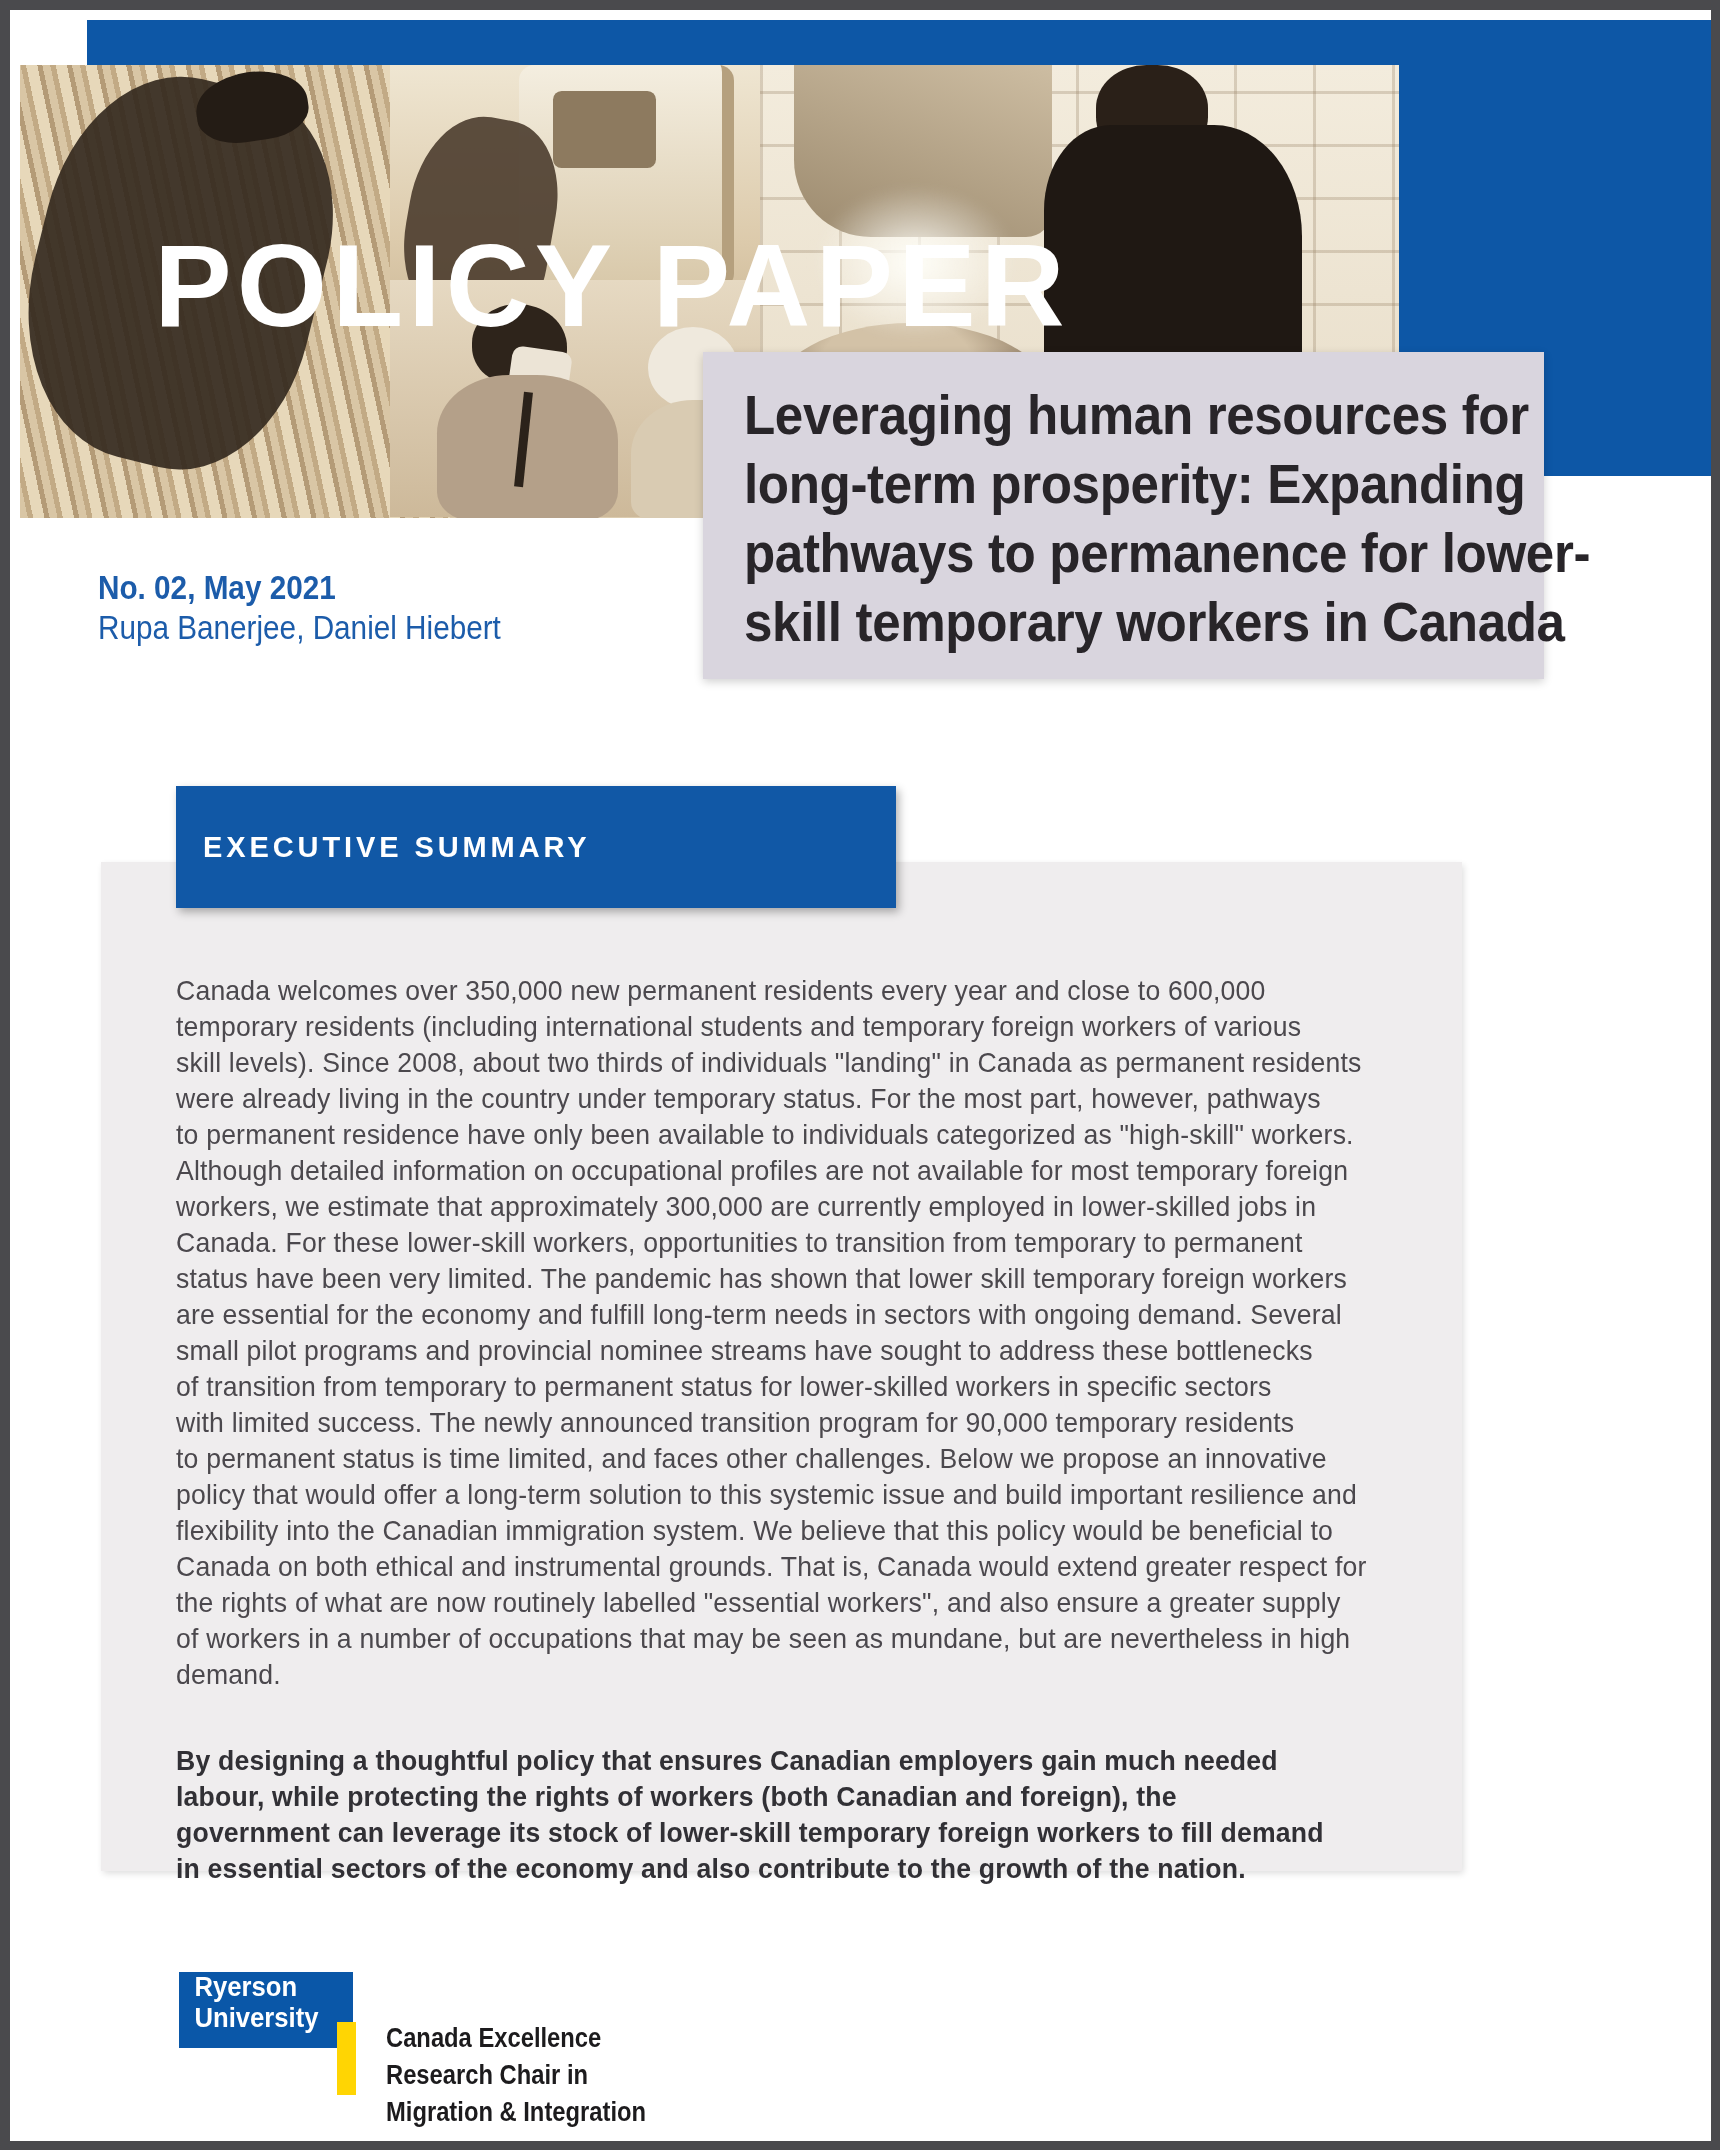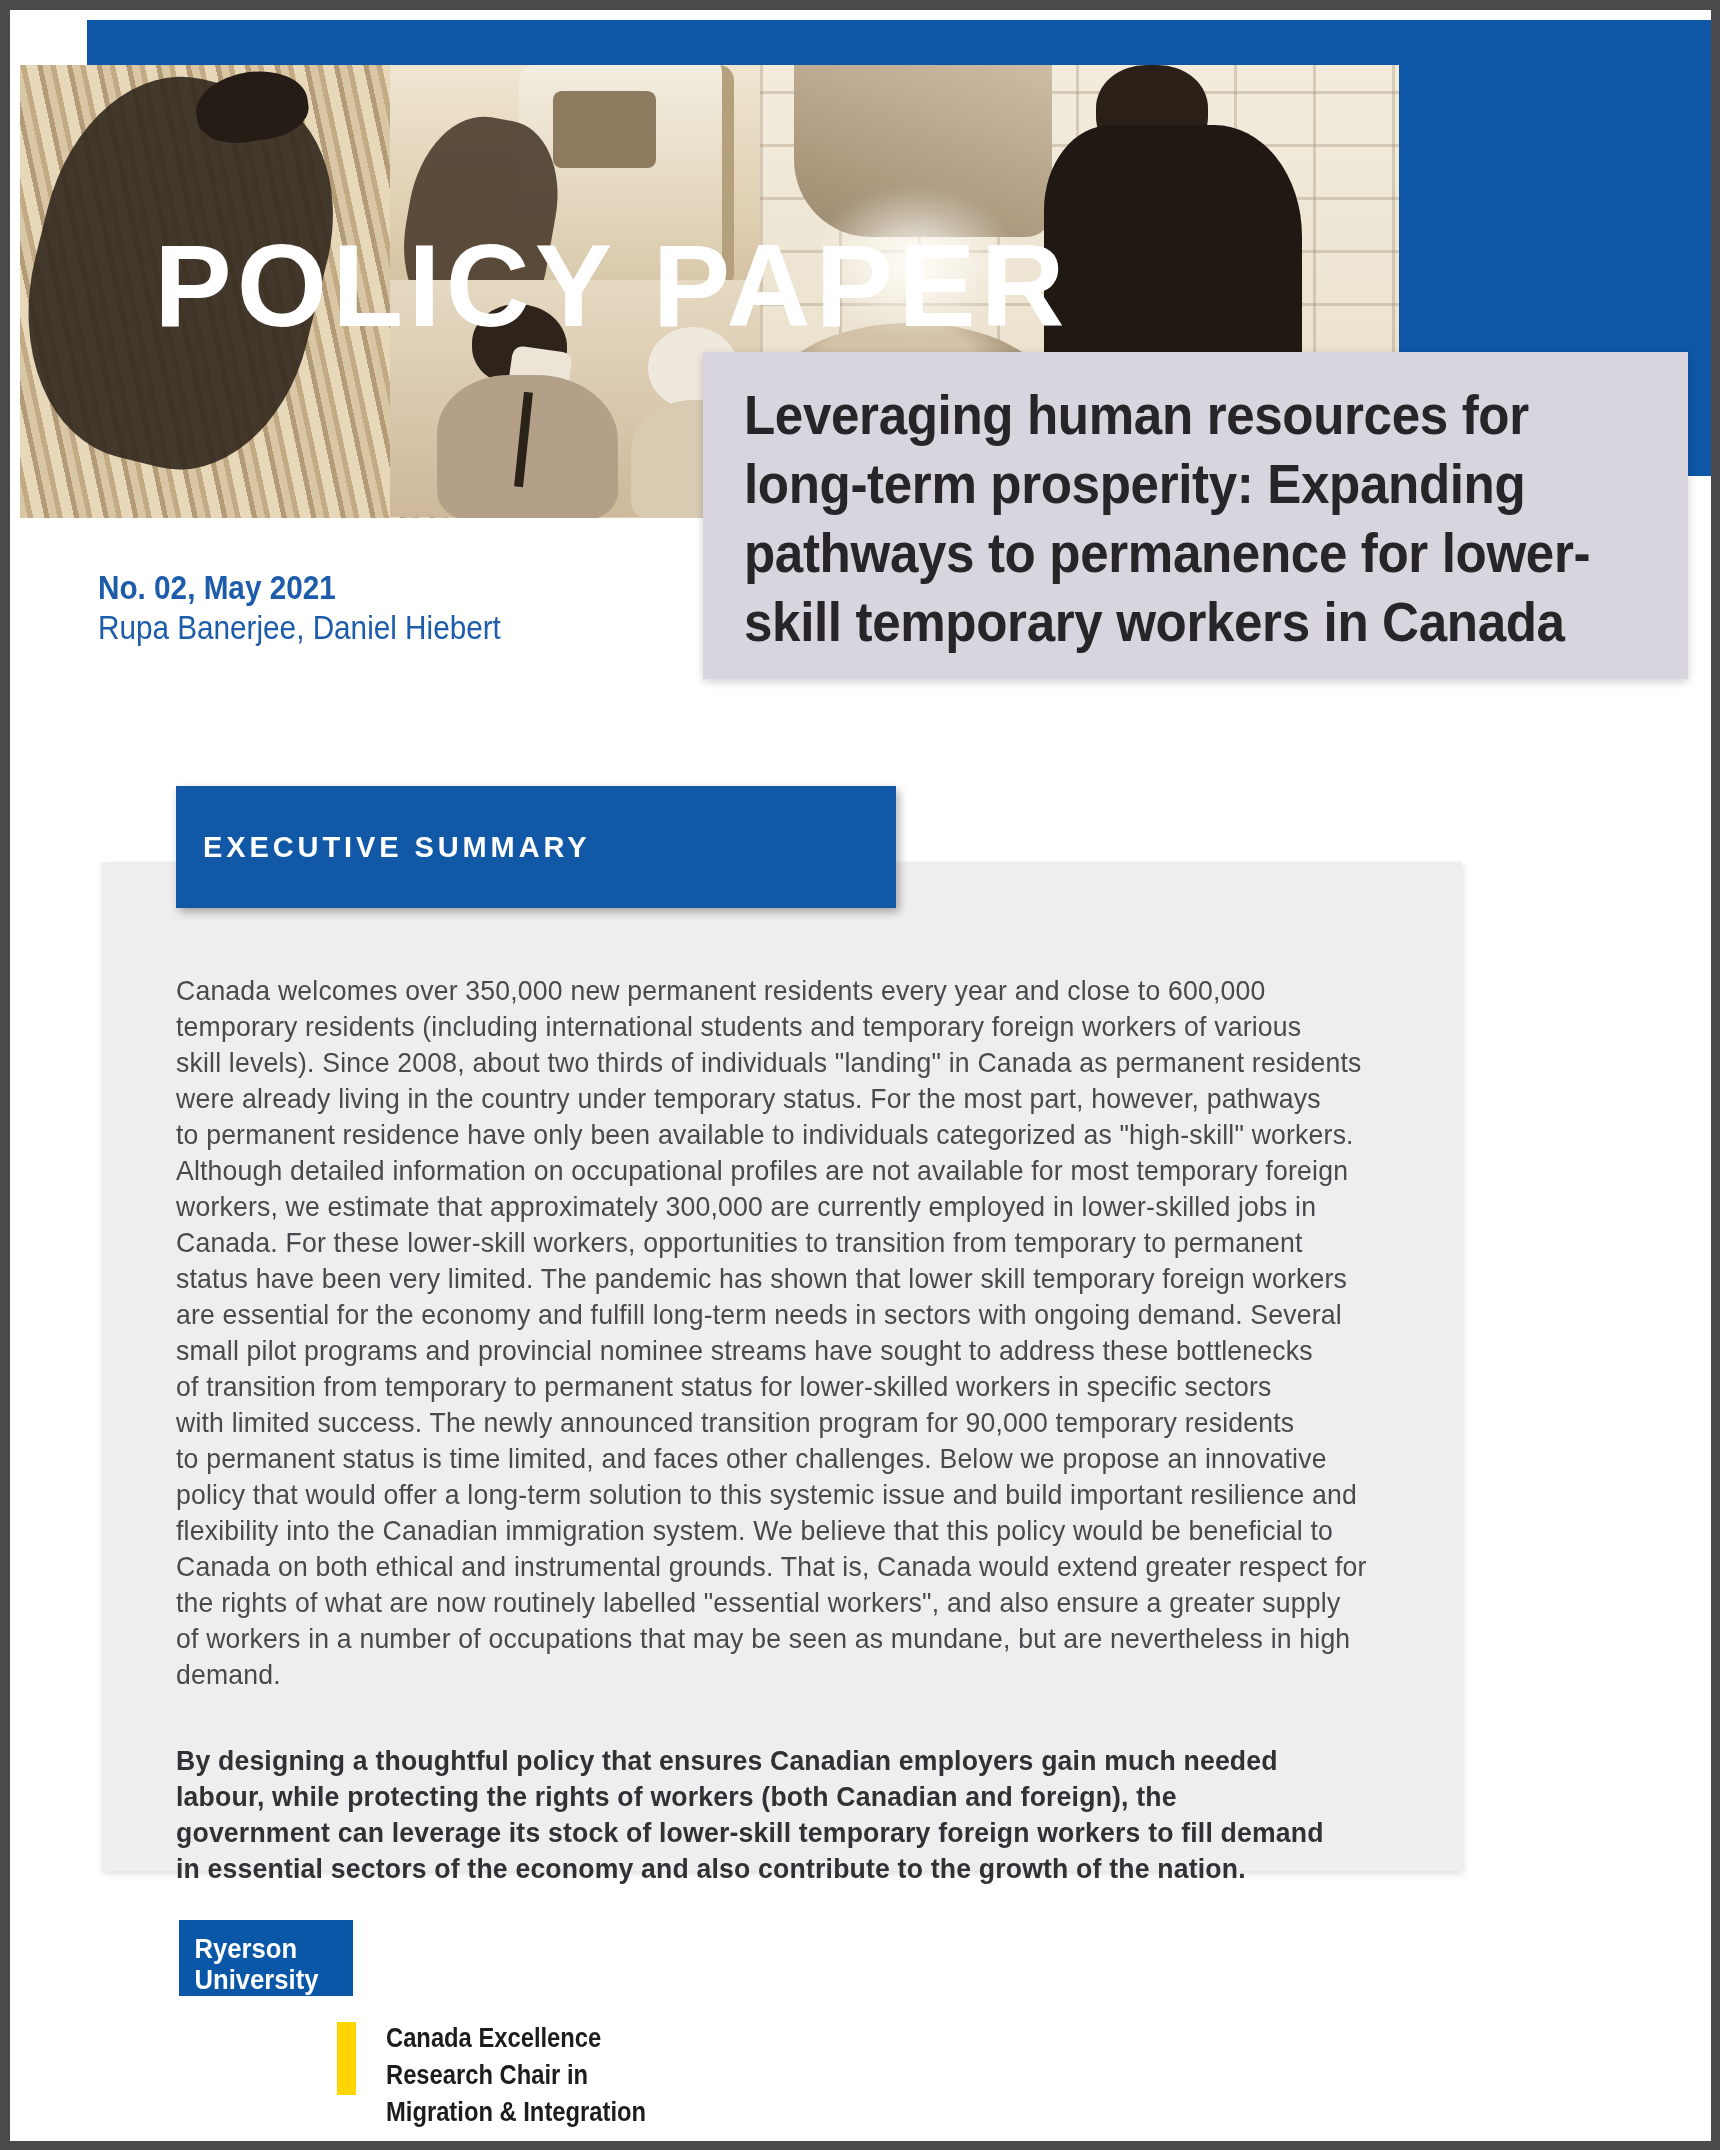--- a/index.html
+++ b/index.html
@@ -48,21 +48,21 @@
   .cook-apron{left:370px;top:327px;width:163px;height:126px;background:#e9e1d0;border-radius:12px 12px 0 0;transform:rotate(-3deg);}
   .steel-pot{left:8.6px;top:258px;width:284px;height:155px;background:radial-gradient(ellipse at 45% 30%,#d3c2a7 0 35%,#8d7960 70%,#5f4e3d 100%);border-radius:50%;}
   .steam{left:52px;top:120px;width:206px;height:155px;background:radial-gradient(ellipse,rgba(255,255,250,.95),rgba(255,255,250,0) 70%);filter:blur(5.2px);}
   .masthead{
     position:absolute;left:134px;top:131px;
     font-size:116px;font-weight:700;line-height:116px;letter-spacing:5.2px;
     color:#ffffff;white-space:nowrap;margin-top:32px;
   }
 
   
-  .title-box{position:absolute;left:693px;top:342px;width:985px;height:327px;background:#d9d5de;
+  .title-box{position:absolute;left:693px;top:342px;width:841px;height:327px;background:#d9d5de;
              box-shadow:0 2.6px 8.6px rgba(0,0,0,.18);}
   .title-text{position:absolute;left:41px;top:29px;width:1020px;
               font-size:55px;font-weight:700;line-height:69px;color:#282529;
               letter-spacing:-0.4px;white-space:pre-line;
               transform:scaleX(.93);transform-origin:0 0;}
 
   
   .byline{position:absolute;left:88px;top:558px;color:#1c5caa;line-height:40px;font-size:33px;
           transform:scaleX(.9);transform-origin:0 0;white-space:nowrap;}
   .issue{font-weight:700;}
@@ -74,22 +74,22 @@
   .banner{position:absolute;left:166px;top:776px;width:720px;height:122px;background:#1158a6;
           box-shadow:3.4px 4.3px 8.6px rgba(0,0,0,.30);
           display:flex;align-items:center;}
   .banner-label{color:#ffffff;font-size:29px;font-weight:700;letter-spacing:3.9px;padding-left:27px;}
   .summary{position:absolute;left:166px;top:927px;width:1329px;
            font-size:28px;line-height:36px;color:#4b484d;letter-spacing:0.2px;
            white-space:pre-line;transform:scaleX(.95);transform-origin:0 0;}
   .summary-strong{margin-top:13.8px;font-weight:700;color:#313035;white-space:pre-line;}
 
   
-  .ryerson-box{position:absolute;left:169px;top:1910px;width:174px;height:76px;background:#0a57a8;
-               display:flex;align-items:flex-end;}
+  .ryerson-box{position:absolute;left:169px;top:1962px;width:174px;height:76px;background:#0a57a8;
+               display:flex;align-items:flex-start;}
   .ryerson-label{color:#fff;font-size:27px;font-weight:700;line-height:31px;padding-left:16.3px;
                  transform:scaleX(.95);transform-origin:0 0;white-space:pre-line;}
   .yellow-bar{position:absolute;left:327px;top:2012px;width:19px;height:73px;background:#ffd503;}
   .chair-title{position:absolute;left:376px;top:2010px;
                font-size:27px;font-weight:700;line-height:37px;color:#1c1b1d;
                white-space:pre-line;transform:scaleX(.88);transform-origin:0 0;}
 </style>
 </head>
 <body>
 

